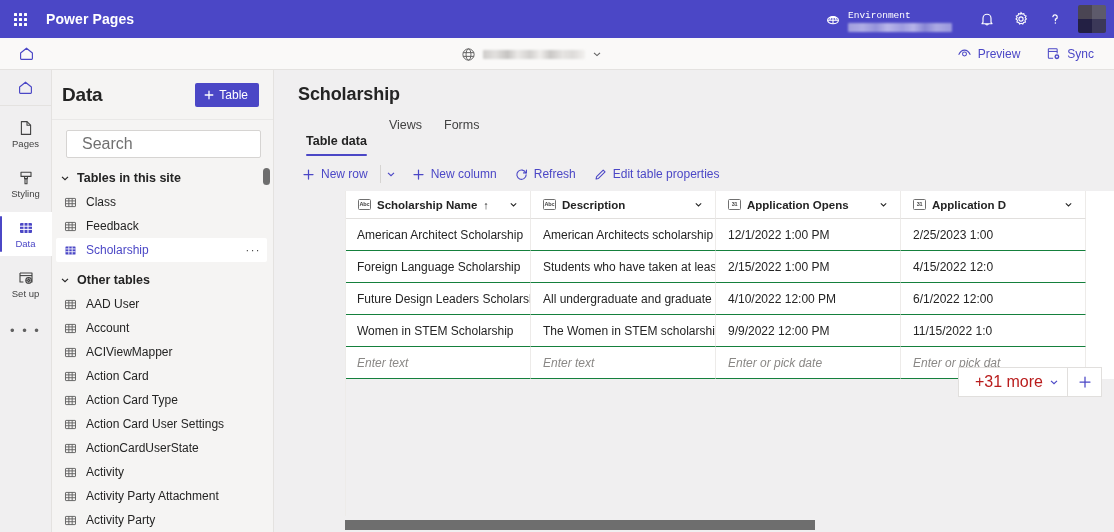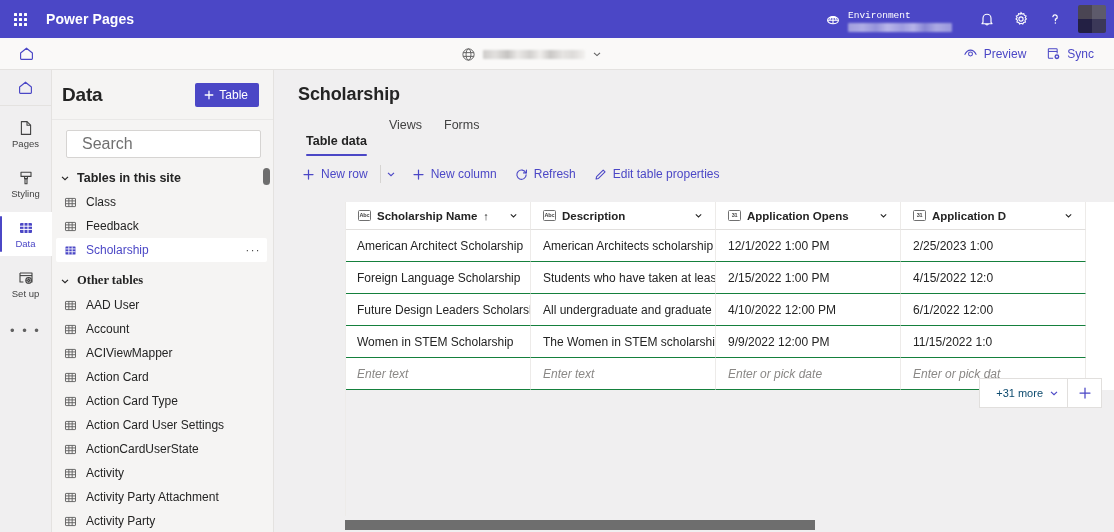--- a/index.html
+++ b/index.html
@@ -75,21 +75,21 @@
   .site-picker {
     position: absolute; left: 455px; top: 0; height: 32px;
     display: flex; align-items: center; gap: 7px; cursor: pointer;
     padding: 0 6px;
   }
   .site-name-blur {
     width: 102px; height: 9px; border-radius: 1px;
     background: linear-gradient(90deg,#cfcdcb 0%,#e2e0de 12%,#c6c4c2 24%,#ebe9e7 34%,#d2d0ce 46%,#f0eeec 56%,#cac8c6 66%,#e6e4e2 78%,#dddbd9 88%,#f2f0ee 100%);
     filter: blur(1.1px);
   }
-  .sitebar-right { margin-left: auto; display: flex; align-items: center; gap: 4px; padding-right: 12px; }
+  .sitebar-right { margin-left: auto; display: flex; align-items: center; gap: 10px; padding-right: 12px; }
   .sb-action {
     display: flex; align-items: center; gap: 6px;
     color: #4b47c6; font-size: 12px; cursor: pointer;
     padding: 4px 8px; border-radius: 2px;
   }
 
   
   .body { flex: 1; display: flex; min-height: 0; }
 
   
@@ -194,21 +194,21 @@
     color: #4b47c6; font-size: 12px; cursor: pointer;
     padding: 4px 8px; border-radius: 2px; white-space: nowrap;
   }
   .cmd-split {
     display: flex; align-items: center; justify-content: center;
     width: 22px; padding: 4px 0; color: #4b47c6; cursor: pointer;
     border-left: 1px solid #d6d4d2; margin-left: 2px; height: 18px;
   }
 
   
-  .gridwrap { flex: 1; min-height: 0; position: relative; overflow: hidden; margin-top: 11px; }
+  .gridwrap { flex: 1; min-height: 0; position: relative; overflow: hidden; }
   .grid { position: absolute; left: 0; top: 0; right: 0; }
   .grid-row { display: flex; background: #ffffff; }
   .gutter { width: 71px; flex: 0 0 71px; background: #f0eff0; border-bottom: 1px solid #f0eff0; }
   .hrow .gutter { background: #f0eff0; border-bottom: none; }
   .cell {
     flex: 0 0 auto; height: 32px; display: flex; align-items: center;
     padding: 0 12px; font-size: 12px; color: #242424;
     border-right: 1px solid #edebe9; border-bottom: 1px solid #15803d;
     background: #ffffff; overflow: hidden; white-space: nowrap;
   }
@@ -233,22 +233,22 @@
   .chev-h { color: #242424; font-size: 8px; margin-left: auto; }
 
   
   .more-chip {
     position: absolute; right: 12px; top: 176px; height: 30px;
     display: flex; align-items: center; background: #ffffff;
     border: 1px solid #e1dfdd; border-bottom: 1px solid #e1dfdd;
     z-index: 5; padding-left: 8px;
   }
   .more-link {
-    display: flex; align-items: center; gap: 6px; color: #0c4a6e;
-    font-size: 11px; font-weight: normal; cursor: pointer; padding: 0 8px;
+    display: flex; align-items: center; gap: 6px; color: #b91c1c;
+    font-size: 16px; font-weight: normal; cursor: pointer; padding: 0 8px;
   }
   .add-col {
     width: 34px; height: 29px; display: flex; align-items: center; justify-content: center;
     color: #4b47c6; border-left: 1px solid #e1dfdd; cursor: pointer;
   }
 
   
   .hscroll {
     position: absolute; left: 71px; right: 0; bottom: 0; height: 16px;
     background: #f0eff0; z-index: 6;
@@ -476,21 +476,21 @@
 
         <div class="tbl-item selected">
           <svg width="13" height="13" viewBox="0 0 14 14" fill="none">
             <rect x="1.6" y="2.6" width="10.8" height="8.8" rx=".6" fill="#4b47c6"></rect>
             <path d="M1.6 5.3 h10.8 M1.6 8.3 h10.8 M5.2 2.6 v8.8 M8.8 2.6 v8.8" stroke="#ffffff" stroke-width=".9"></path>
           </svg>
           <span>Scholarship</span>
           <span class="ellipsis">···</span>
         </div>
 
-        <div class="group-head" style="margin-top:6px;font-family:Liberation Serif, serif;">
+        <div class="group-head" style="margin-top:6px;">
           <svg width="10" height="10" viewBox="0 0 10 10" fill="none" stroke="#242424" stroke-width="1.15">
             <path d="M2 3.8 L5 6.6 L8 3.8"></path>
           </svg>
           <span>Other tables</span>
         </div>
 
         <div id="other-tables">
             <div class="tbl-item">
               <svg width="13" height="13" viewBox="0 0 14 14" fill="none" stroke="#616161" stroke-width="1">
                 <rect x="1.6" y="2.6" width="10.8" height="8.8" rx=".6"></rect>

